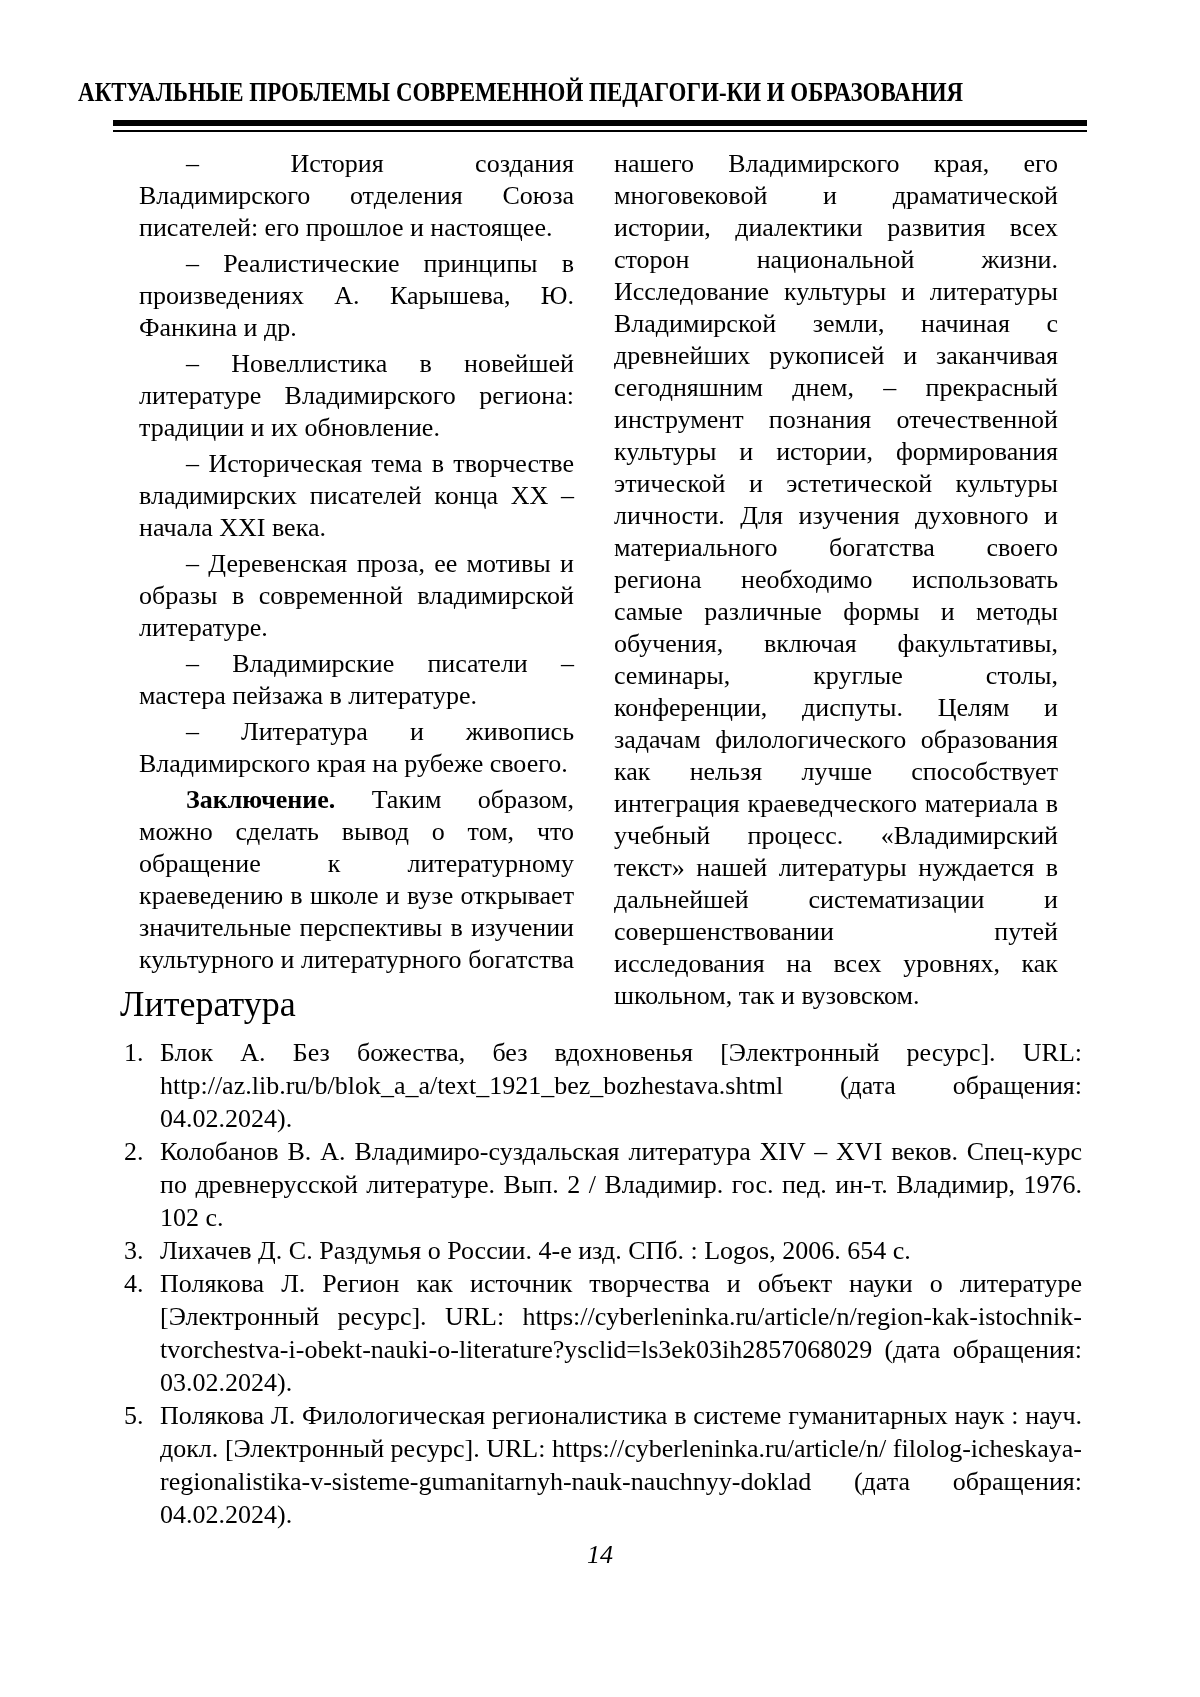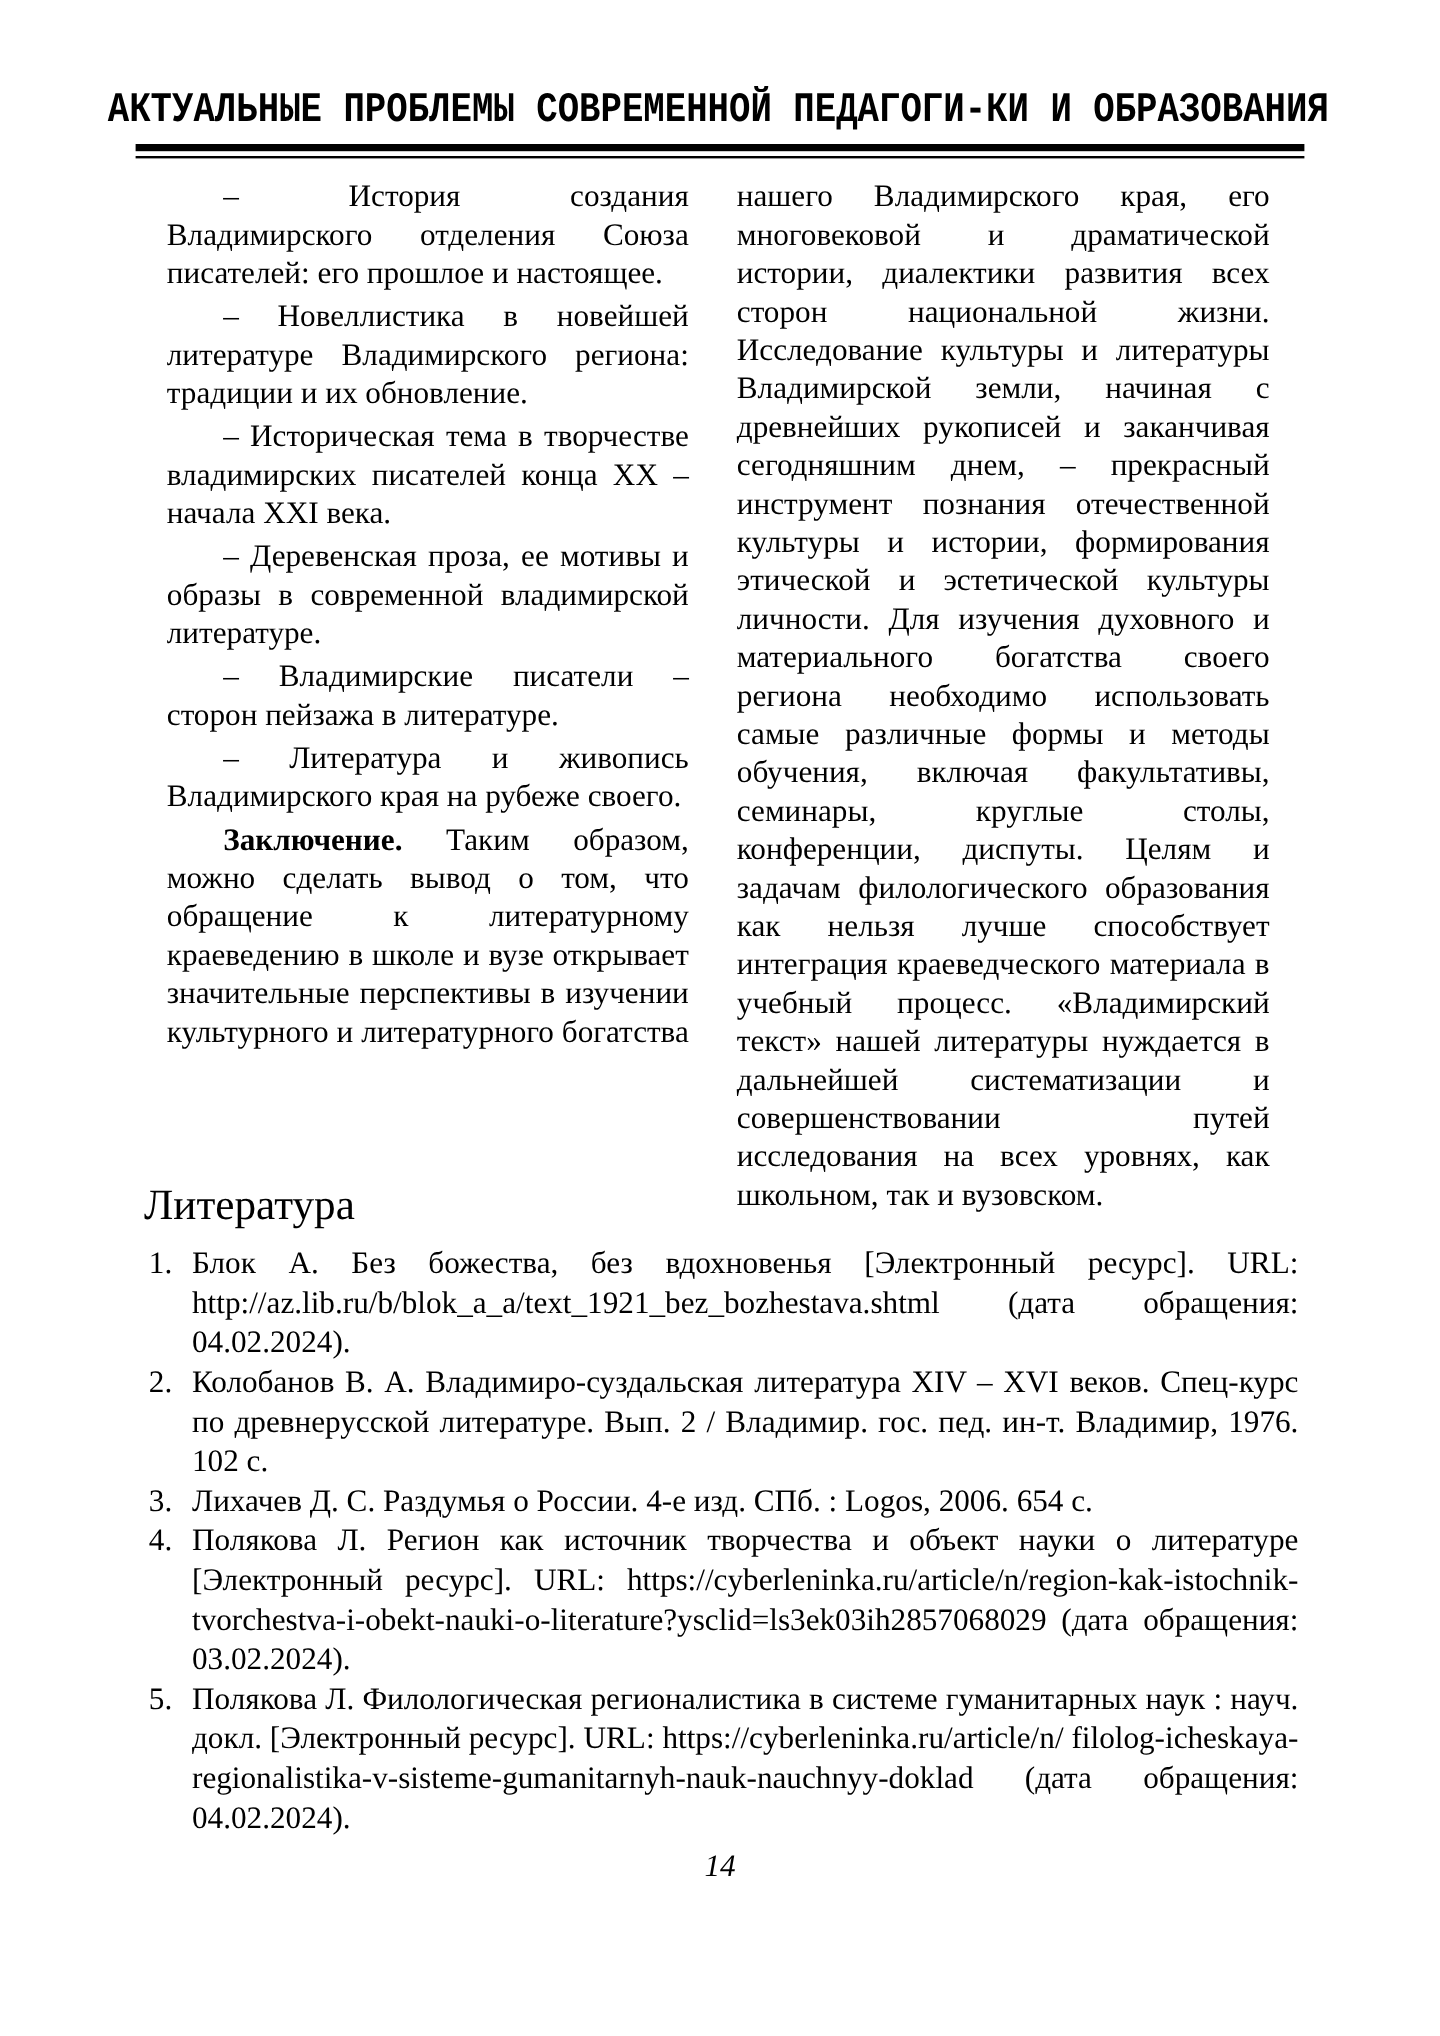--- a/index.html
+++ b/index.html
@@ -13,23 +13,23 @@
     font-family: "Liberation Serif", serif;
     overflow: hidden;
   }
   
   .running-title {
     position: absolute;
     top: 76px;
     left: 0;
     width: 100%;
     text-align: left;
-    font-family: Liberation Mono, monospace;
+    font-family: Liberation Serif, serif;
     font-weight: bold;
-    font-size: 35px;
+    font-size: 27px;
     line-height: 33px;
     white-space: nowrap;
   }
   .running-title > span {
     display: inline-block;
     transform: scaleX(0.85);
     transform-origin: 50% 50%;
   }
   .header-rule {
     position: absolute;
@@ -105,24 +105,25 @@
 
   <div class="running-title">
     <span>АКТУАЛЬНЫЕ ПРОБЛЕМЫ СОВРЕМЕННОЙ ПЕДАГОГИ-КИ И ОБРАЗОВАНИЯ</span>
   </div>
 
   <div class="header-rule"></div>
 
   <div class="columns">
     <div class="col-left">
         <p class="para indent">– История создания Владимирского отделения Союза писателей: его прошлое и настоящее.</p>
+        <p class="para indent">– Реалистические принципы в произведениях А. Карышева, Ю. Фанкина и др.</p>
         <p class="para indent">– Новеллистика в новейшей литературе Владимирского региона: традиции и их обновление.</p>
         <p class="para indent">– Историческая тема в творчестве владимирских писателей конца XX – начала XXI века.</p>
         <p class="para indent">– Деревенская проза, ее мотивы и образы в современной владимирской литературе.</p>
-        <p class="para indent">– Владимирские писатели – сторон пейзажа в литературе.</p>
+        <p class="para indent">– Владимирские писатели – мастера пейзажа в литературе.</p>
         <p class="para indent">– Литература и живопись Владимирского края на рубеже своего.</p>
         <p class="para indent cont"><span class="lead">Заключение.</span> Таким образом, можно сделать вывод о том, что обращение к литературному краеведению в школе и вузе открывает значительные перспективы в изучении культурного и литературного богатства</p>
       </div>
     <div class="col-right">
         <p class="para">нашего Владимирского края, его многовековой и драматической истории, диалектики развития всех сторон национальной жизни. Исследование культуры и литературы Владимирской земли, начиная с древнейших рукописей и заканчивая сегодняшним днем, – прекрасный инструмент познания отечественной культуры и истории, формирования этической и эстетической культуры личности. Для изучения духовного и материального богатства своего региона необходимо использовать самые различные формы и методы обучения, включая факультативы, семинары, круглые столы, конференции, диспуты. Целям и задачам филологического образования как нельзя лучше способствует интеграция краеведческого материала в учебный процесс. «Владимирский текст» нашей литературы нуждается в дальнейшей систематизации и совершенствовании путей исследования на всех уровнях, как школьном, так и вузовском.</p>
       </div>
   </div>
 
   <div class="refs">
     <div class="refs-heading">Литература</div>

